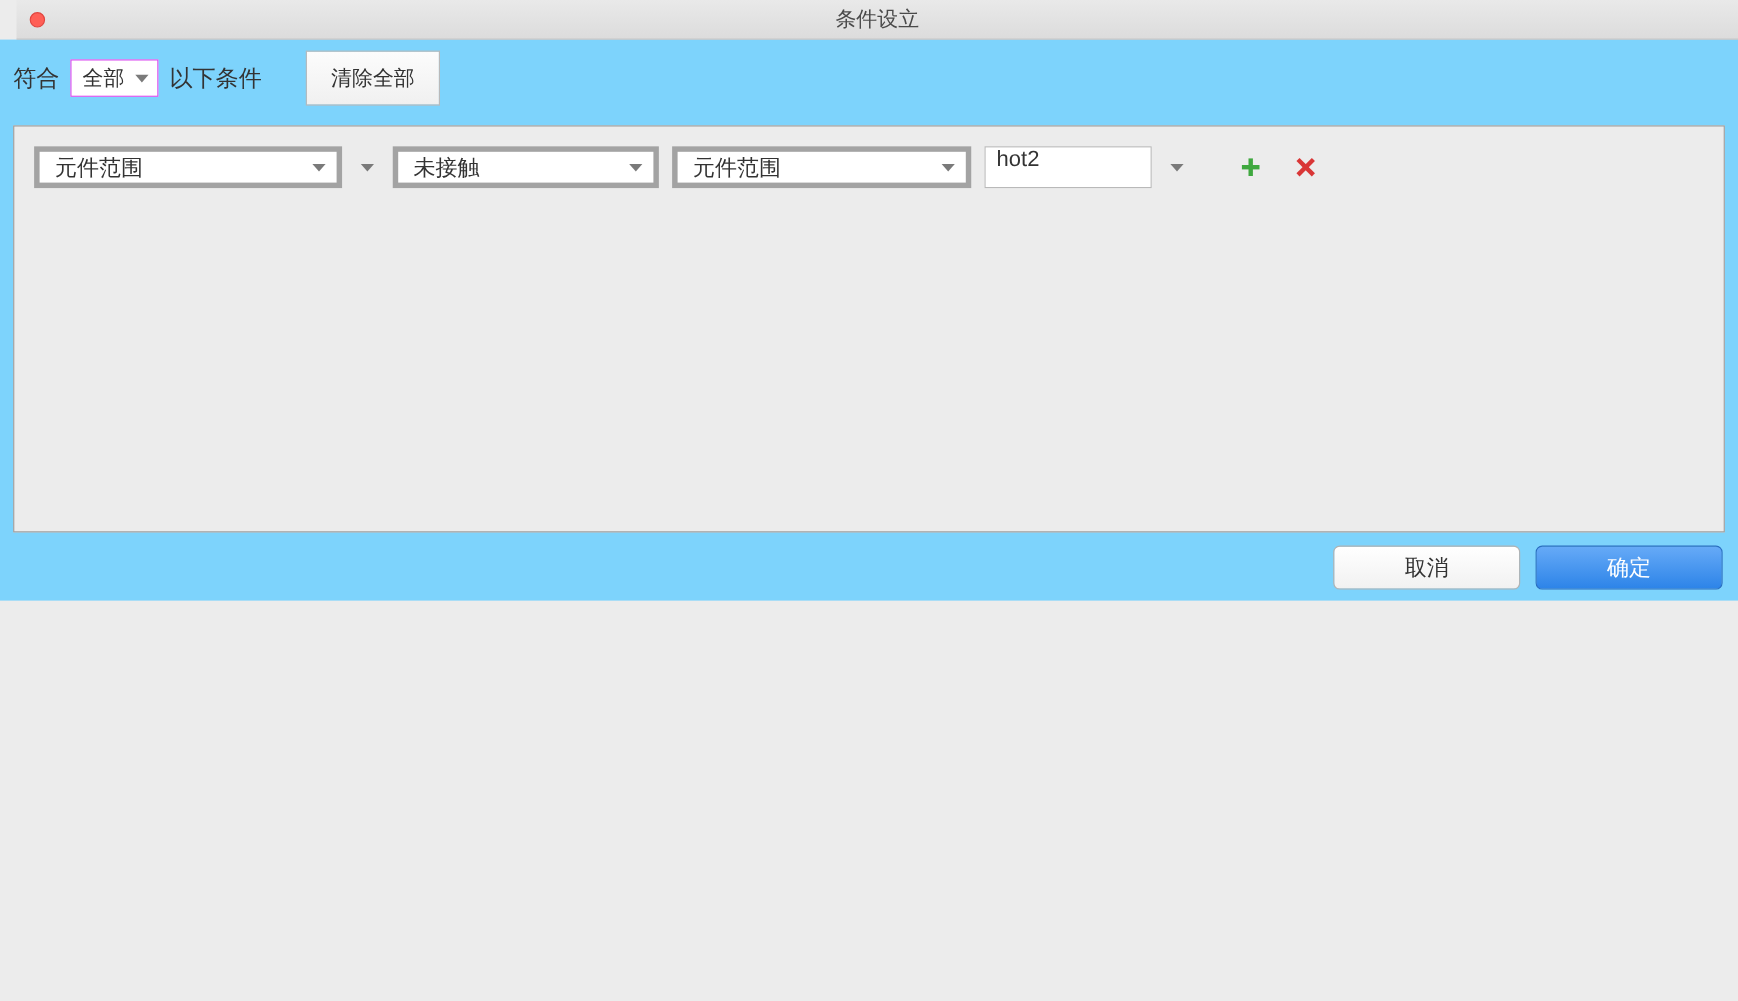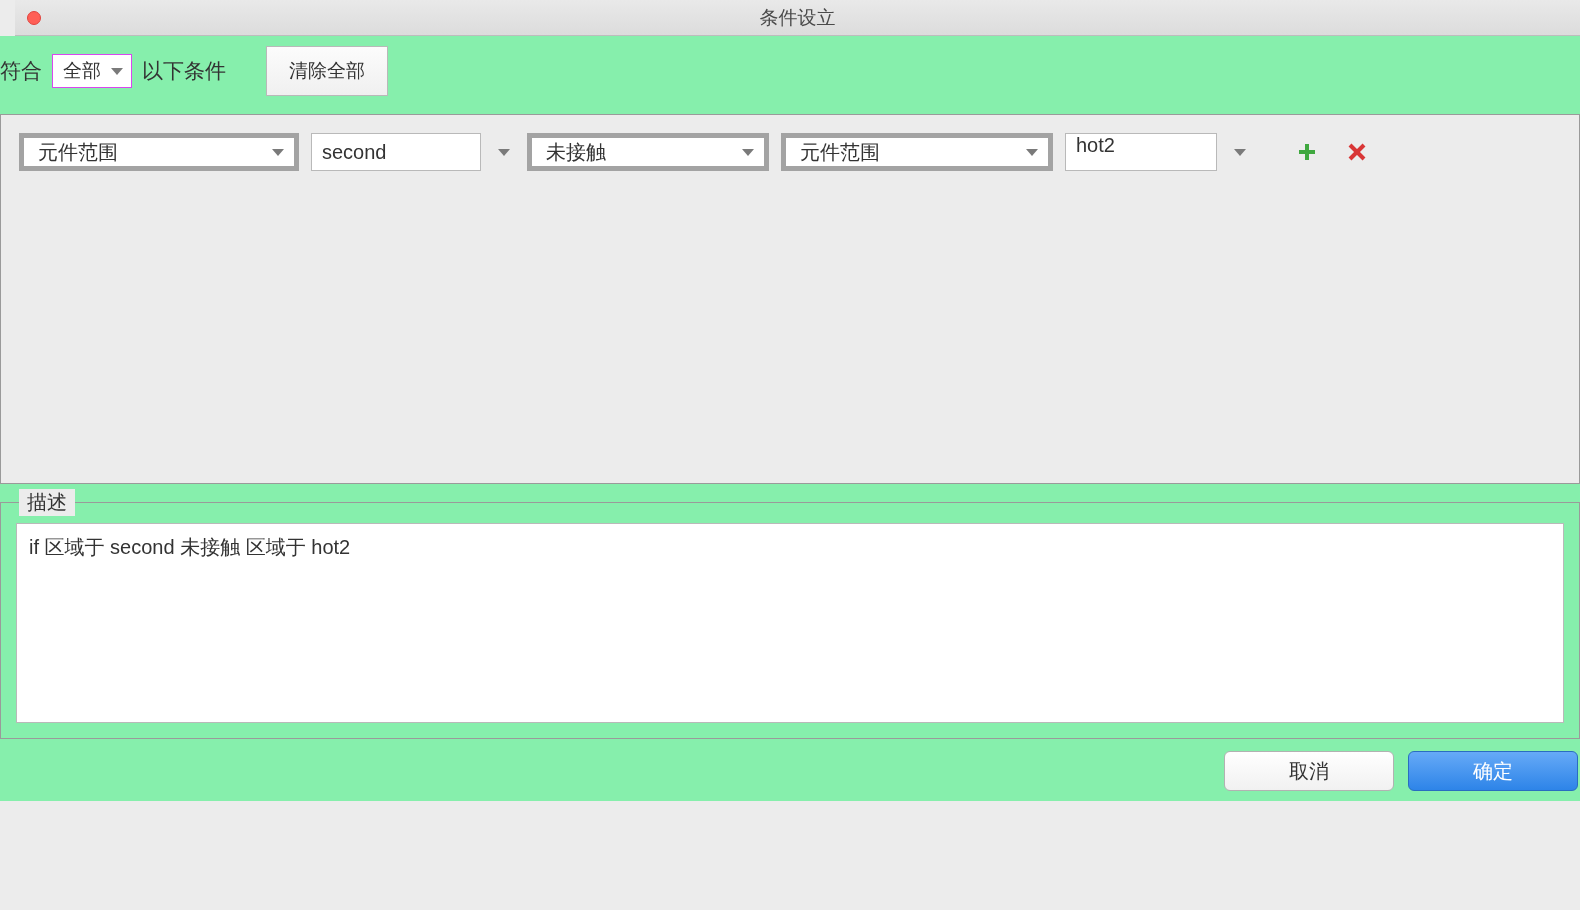--- a/index.html
+++ b/index.html
@@ -37,22 +37,22 @@
     .window-title {
       position: absolute;
       left: 0;
       right: 0;
       text-align: center;
       font-size: 19px;
       color: #4a4a4a;
       pointer-events: none;
     }
     .content {
-      padding: 10px 0;
-      background: #86efac;
+      padding: 10px 12px;
+      background: #7dd3fc;
     }
     .toolbar-row {
       display: flex;
       align-items: center;
       gap: 10px;
       margin-bottom: 18px;
       font-size: 21px;
     }
     .label-text {
       color: #333;
@@ -214,23 +214,20 @@
     <span class="label-text">以下条件</span>
     <button class="btn btn-clear">清除全部</button>
   </div>
 
   <div class="conditions-panel">
     <div class="condition-row">
       <div class="select select-elem">
         <span>元件范围</span>
         <span class="chevron"></span>
       </div>
-      <div class="select-second-txt">
-        <span>second</span>
-      </div>
       <div class="standalone-chevron">
         <span class="chevron"></span>
       </div>
       <div class="select select-action">
         <span>未接触</span>
         <span class="chevron"></span>
       </div>
       <div class="select select-elem2">
         <span>元件范围</span>
         <span class="chevron"></span>
@@ -249,25 +246,19 @@
       </div>
       <div class="icon-btn">
         <svg width="20" height="20" viewBox="0 0 20 20">
           <line x1="3" y1="3" x2="17" y2="17" stroke="#d93636" stroke-width="4"></line>
           <line x1="17" y1="3" x2="3" y2="17" stroke="#d93636" stroke-width="4"></line>
         </svg>
       </div>
     </div>
   </div>
 
-  <div class="fieldset">
-    <div class="fieldset-legend">描述</div>
-    <div class="desc-text">
-      <span>if 区域于 second 未接触 区域于 hot2</span>
-    </div>
-  </div>
 
   <div class="footer-row">
     <button class="footer-btn btn-cancel">取消</button>
     <button class="footer-btn btn-ok">确定</button>
   </div>
 
 </div>
 
 </body></html>

